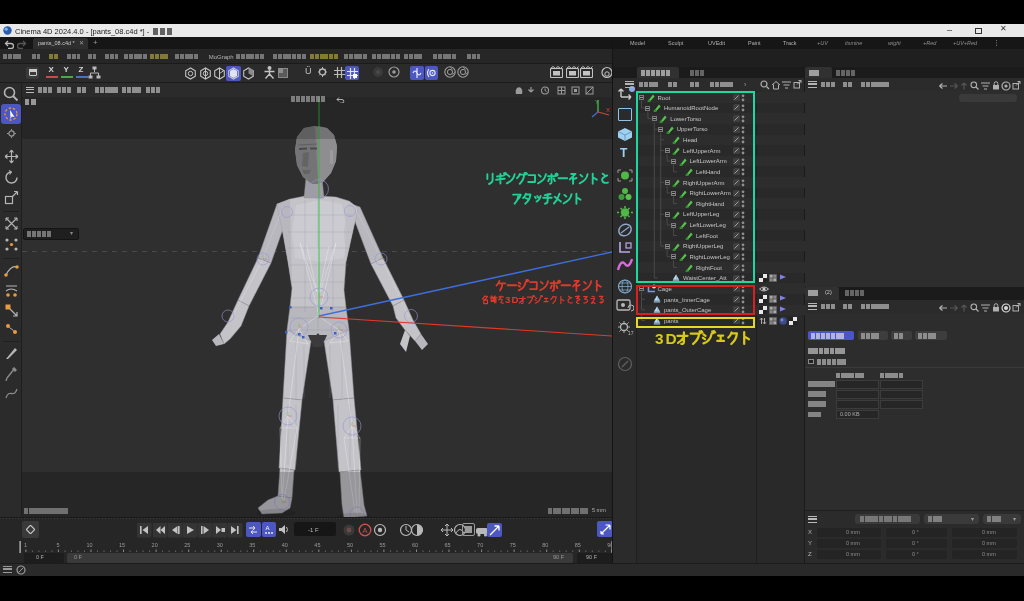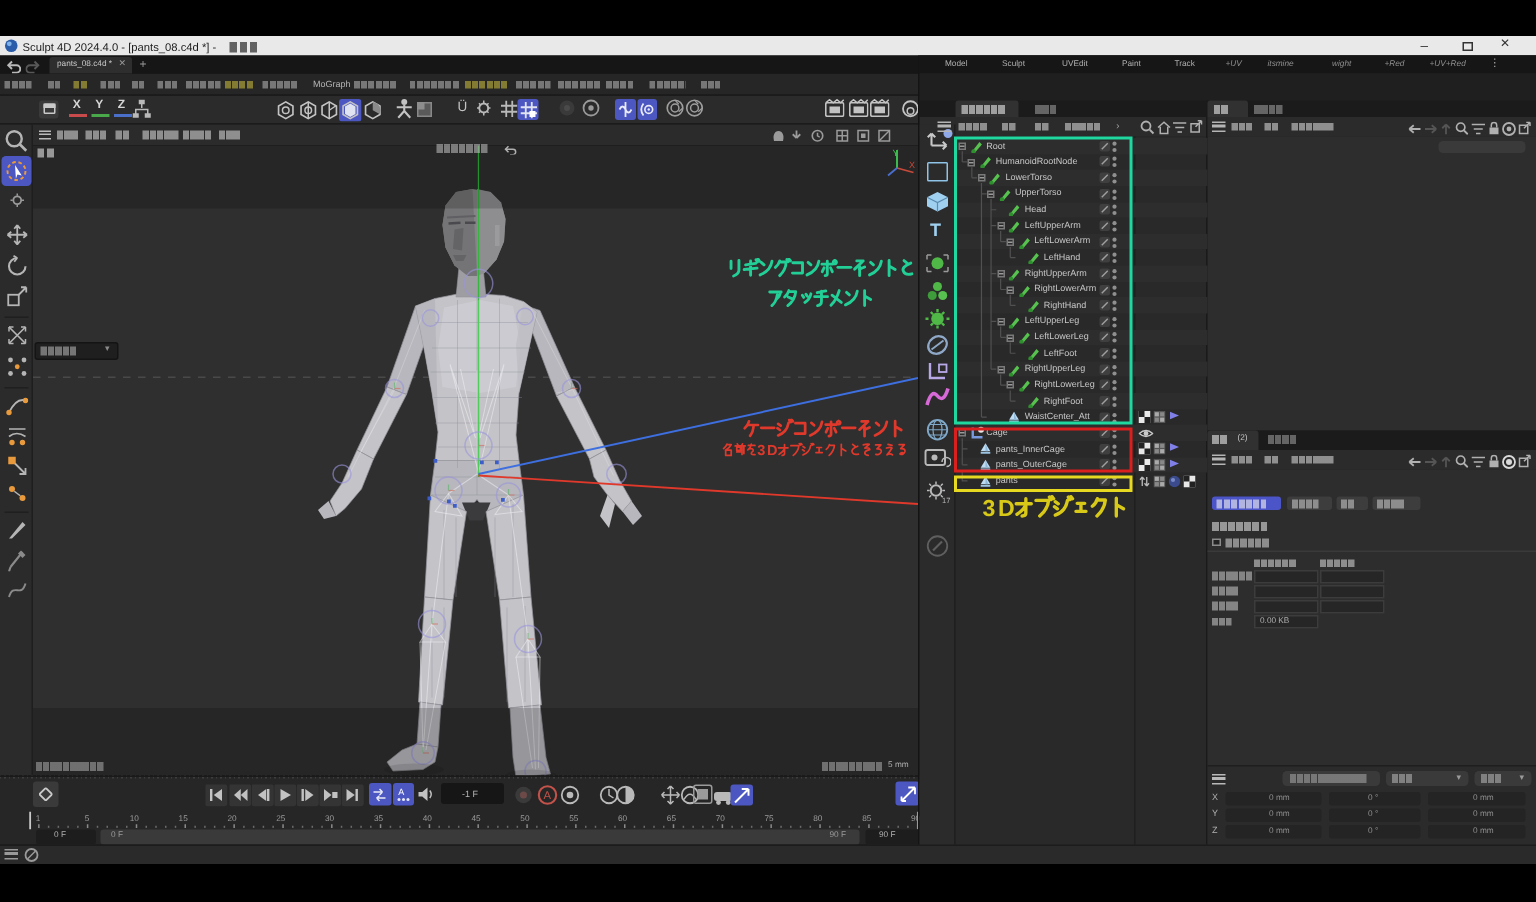--- a/index.html
+++ b/index.html
@@ -4,21 +4,21 @@
 html,body{width:1024px;height:601px;background:#000;overflow:hidden}
 body{font-family:"Liberation Sans",sans-serif}
 .abs{position:absolute}
 </style></head><body>
 <div class="abs" style="left:0;top:0;width:1024px;height:601px;background:#000">
 <div class="abs" style="left:0.0px;top:24.0px;width:1024.0px;height:13.0px;background:#e9e9e9"></div>
 <svg class="abs" style="left:3px;top:26px" width="9" height="9">
       <circle cx="4.5" cy="4.5" r="4.2" fill="#2a5caa"></circle>
       <circle cx="3.2" cy="3.2" r="1.6" fill="#7fb2e8"></circle>
     </svg>
-<div class="abs" style="left:15.0px;top:27.5px;font-size:7.5px;color:#1c1c1c;font-weight:normal;white-space:nowrap;line-height:1;">Sculpt 4D 2024.4.0 - [pants_08.c4d *] - </div>
+<div class="abs" style="left:15.0px;top:27.5px;font-size:7.5px;color:#1c1c1c;font-weight:normal;white-space:nowrap;line-height:1;">Cinema 4D 2024.4.0 - [pants_08.c4d *] - </div>
 <div class="abs" style="left:153.0px;top:28.0px;width:18.5px;height:6.5px;background:repeating-linear-gradient(90deg,rgba(40,40,40,0.7) 0 4.88px,transparent 4.88px 6.83px)"></div>
 <div class="abs" style="left:947.0px;top:25.5px;font-size:9px;color:#333;font-weight:normal;white-space:nowrap;line-height:1;">–</div>
 <div class="abs" style="left:975.0px;top:27.5px;width:6.5px;height:6.5px;border:1px solid #333"></div>
 <div class="abs" style="left:1000.0px;top:25.0px;font-size:8px;color:#333;font-weight:normal;white-space:nowrap;line-height:1;">✕</div>
 <div class="abs" style="left:0.0px;top:37.0px;width:1024.0px;height:12.0px;background:#161616"></div>
 <svg class="abs" style="left:4px;top:39.5px" width="10" height="9">
       <path d="M2,3.5 H7 a2.5,2.5 0 0,1 0,5 H4" fill="none" stroke="#b9b9b9" stroke-width="1.3"></path>
       <path d="M4,1 L1.5,3.5 L4,6" fill="none" stroke="#b9b9b9" stroke-width="1.3"></path>
     </svg>
 <svg class="abs" style="left:17px;top:39.5px" width="10" height="9">

